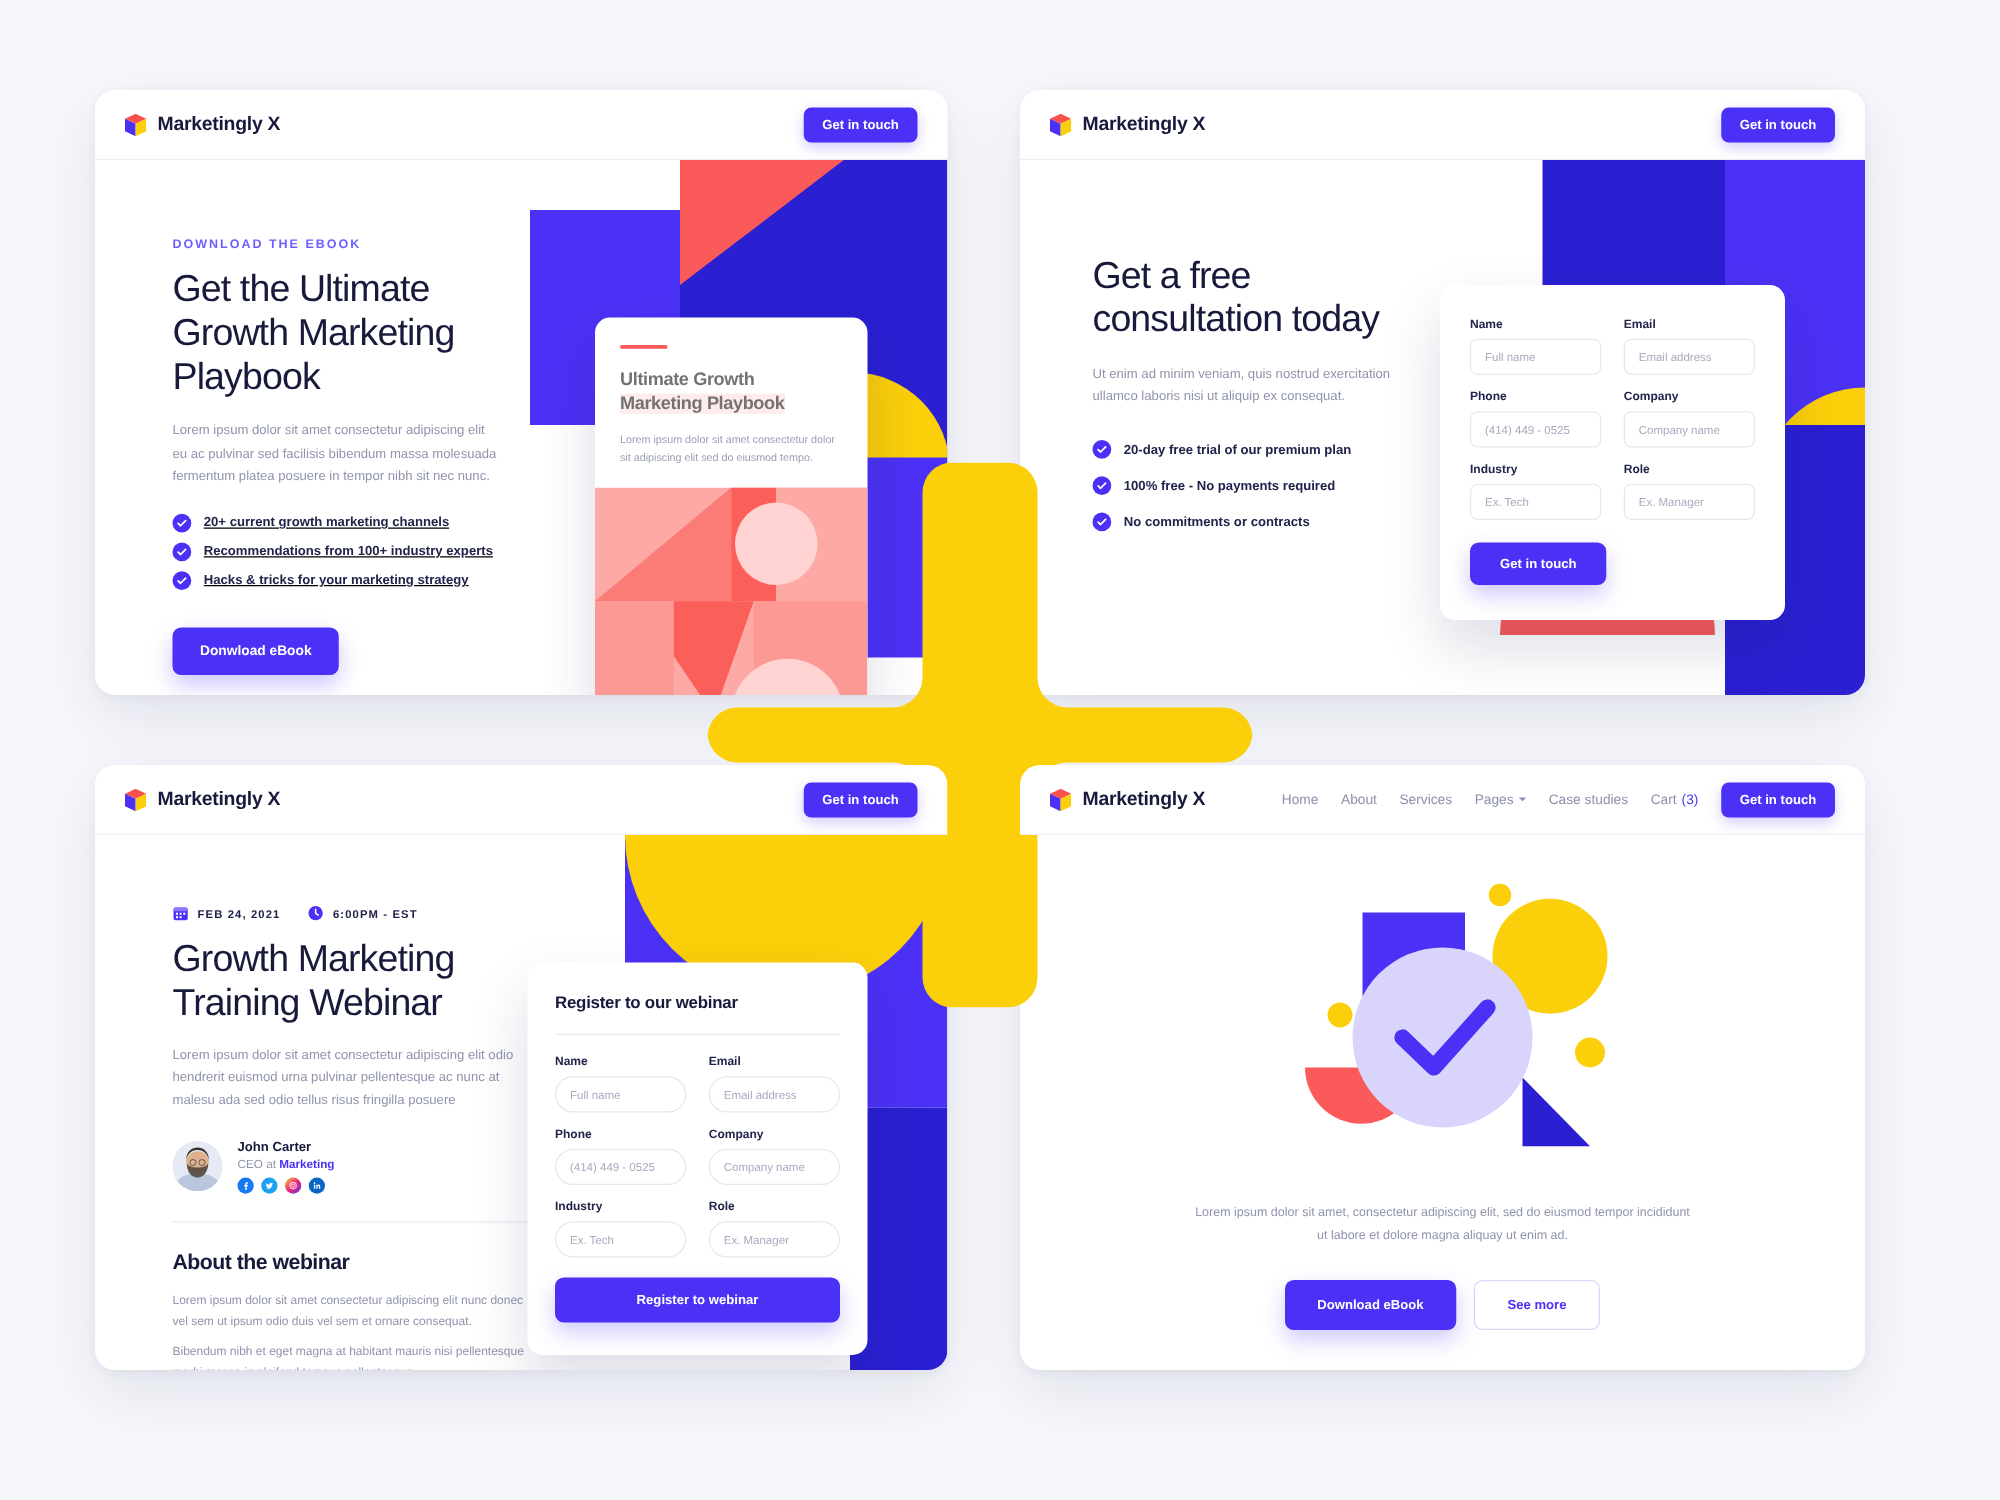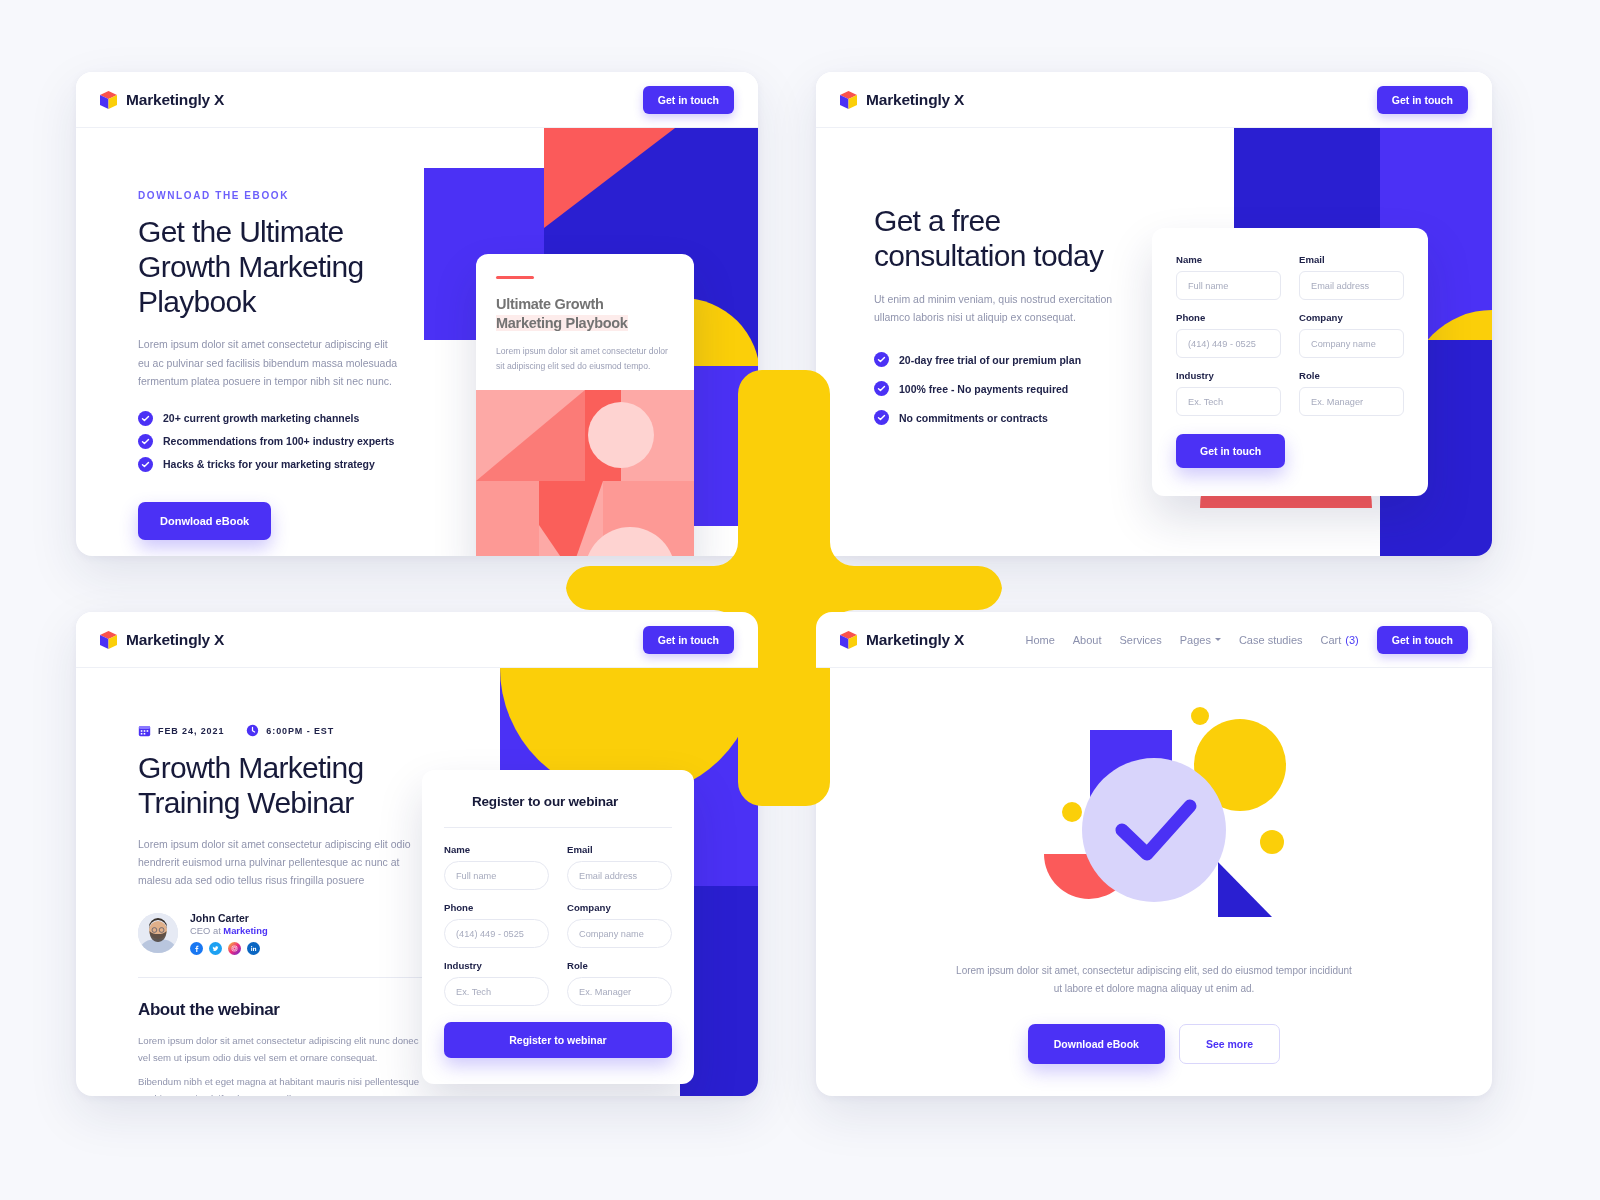--- a/index.html
+++ b/index.html
@@ -119,21 +119,21 @@
   .ebook-title .hl { background: #fdeceb; }
   .ebook-sub { font-size: 8.6px; line-height: 1.75; color: #9a9eb5; }
   .ebook-art { width: 100%; height: 182px; display: block; }
 
   
   .form-card {
     position: absolute; background: #fff; border-radius: 12px;
     box-shadow: 0 22px 46px rgba(30,35,90,.15);
     z-index: 30;
   }
-  .form-title { font-size: 13.5px; font-weight: 700; color: #171a3a; letter-spacing: -.2px; margin-left: 28px; }
+  .form-title { font-size: 13.5px; font-weight: 700; color: #171a3a; letter-spacing: -.2px; }
   .form-divider { height: 1px; background: #e9ebf3; }
   .fgrid { display: grid; grid-template-columns: 1fr 1fr; column-gap: 18px; row-gap: 12px; }
   .field-label { font-size: 9.6px; font-weight: 700; color: #20234a; margin-bottom: 6px; display: block; }
   .field-input {
     width: 100%; height: 29px;
     border: 1px solid #e6e8f1; background: #fff;
     font-size: 9.2px; color: #9fa3b8;
     font-family: "Liberation Sans", sans-serif;
     padding: 0 11px; outline: none;
   }
@@ -220,21 +220,21 @@
         <circle cx="606" cy="248" r="78" fill="#fbcf09"></circle>
         <rect x="600" y="100" width="82" height="300" fill="#4b31f5" opacity="0"></rect>
         <path d="M528 170 h154 v226 h-154 z" fill="#4b31f5" opacity="0"></path>
         <rect x="590" y="238" width="92" height="160" fill="#4b31f5"></rect>
       </svg>
 
       <div class="content" style="position:absolute; left:62px; top:62px; width:262px;">
         <div class="eyebrow">DOWNLOAD THE EBOOK</div>
         <h1 class="hero" style="margin-top:14px;">Get the Ultimate Growth Marketing Playbook</h1>
         <p class="lead" style="margin-top:16px;">Lorem ipsum dolor sit amet consectetur adipiscing elit eu ac pulvinar sed facilisis bibendum massa molesuada fermentum platea posuere in tempor nibh sit nec nunc.</p>
-        <ul class="checks" style="margin-top:20px;">
+        <ul class="checks" style="margin-top:20px;text-decoration:underline;">
           <li>
             <span class="tick">
                 <svg viewBox="0 0 12 12">
                   <path d="M2 6.3 L4.6 8.8 L10 3.3" stroke="#fff" stroke-width="1.9" fill="none" stroke-linecap="round" stroke-linejoin="round"></path>
                 </svg>
               </span>
             <span>20+ current growth marketing channels</span>
           </li>
           <li>
             <span class="tick">

